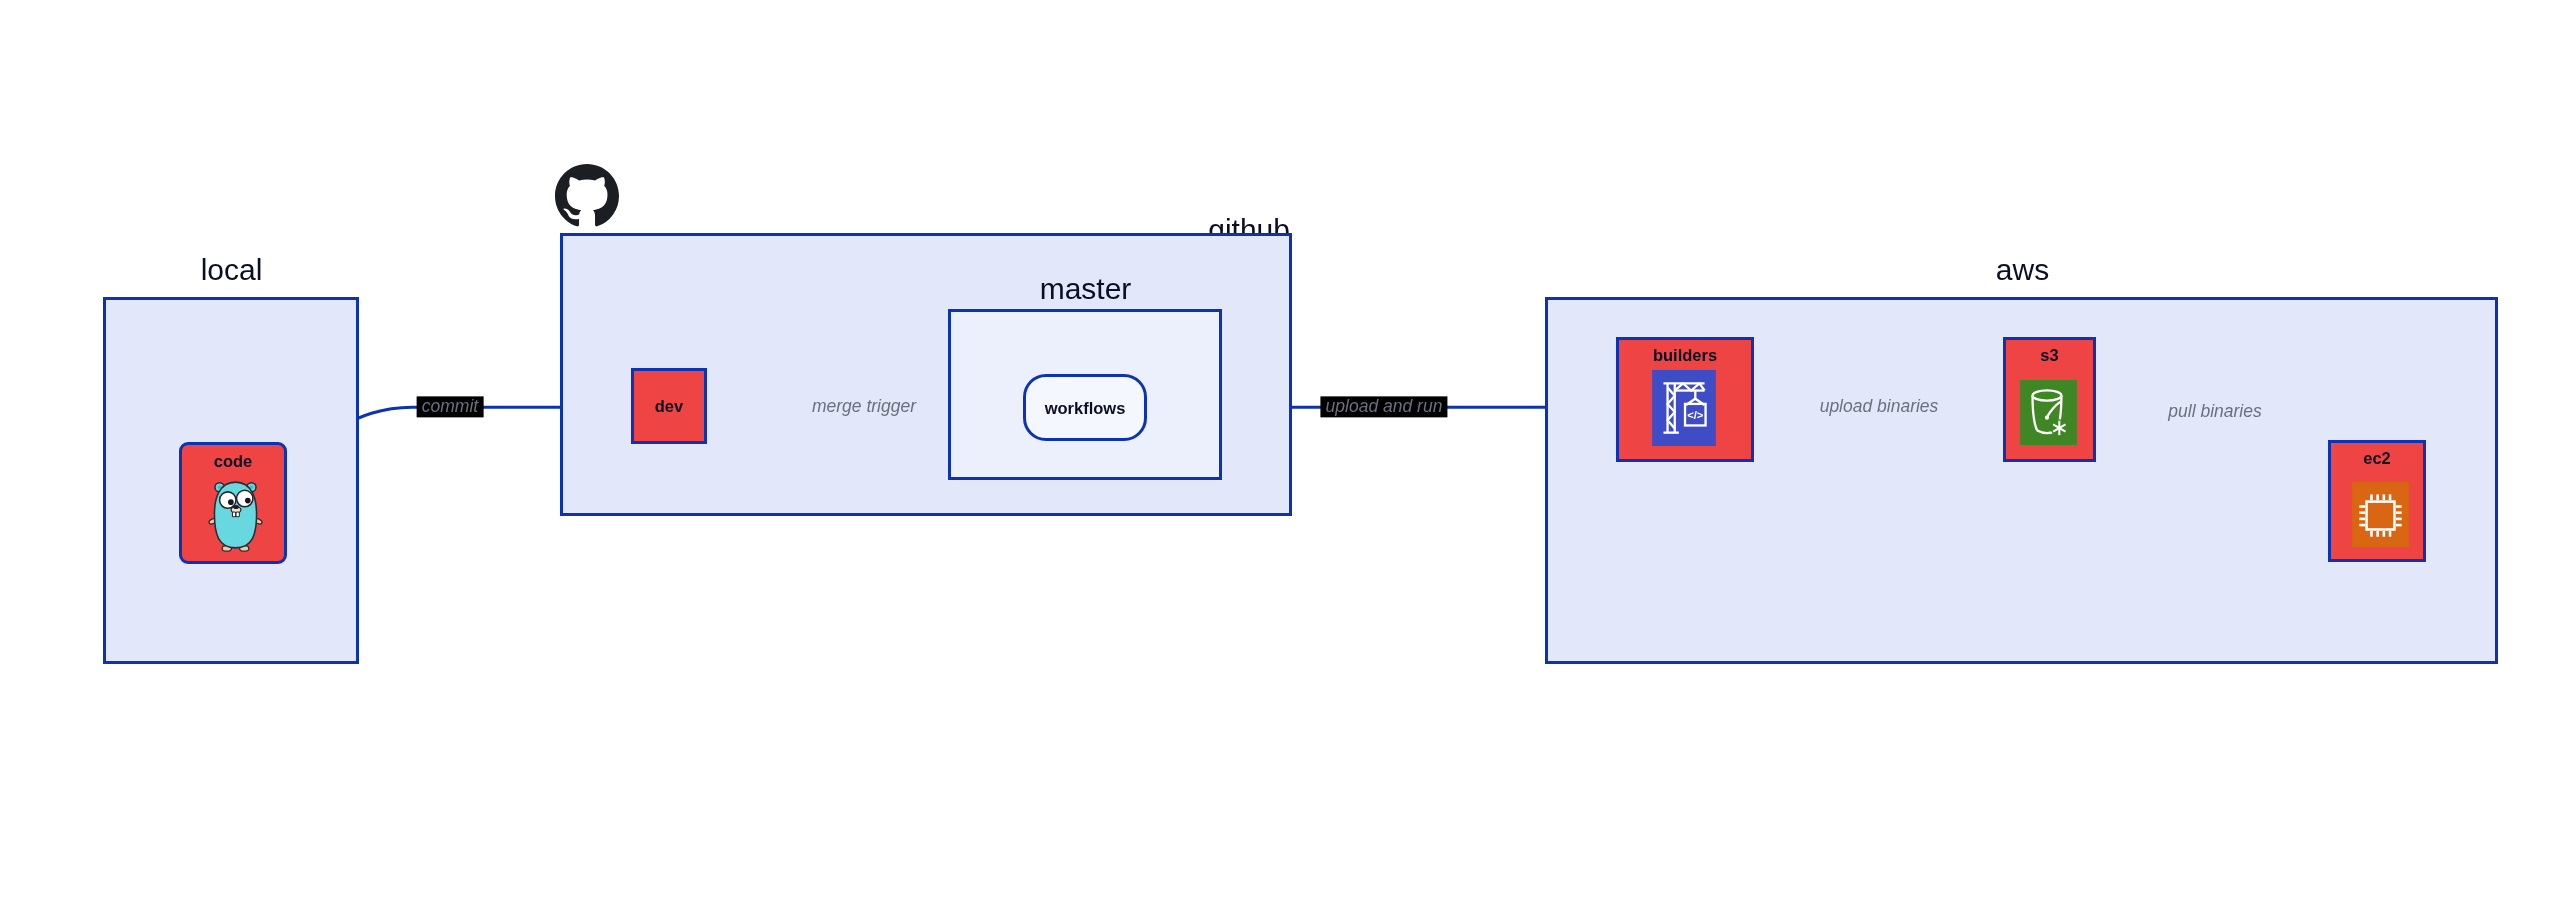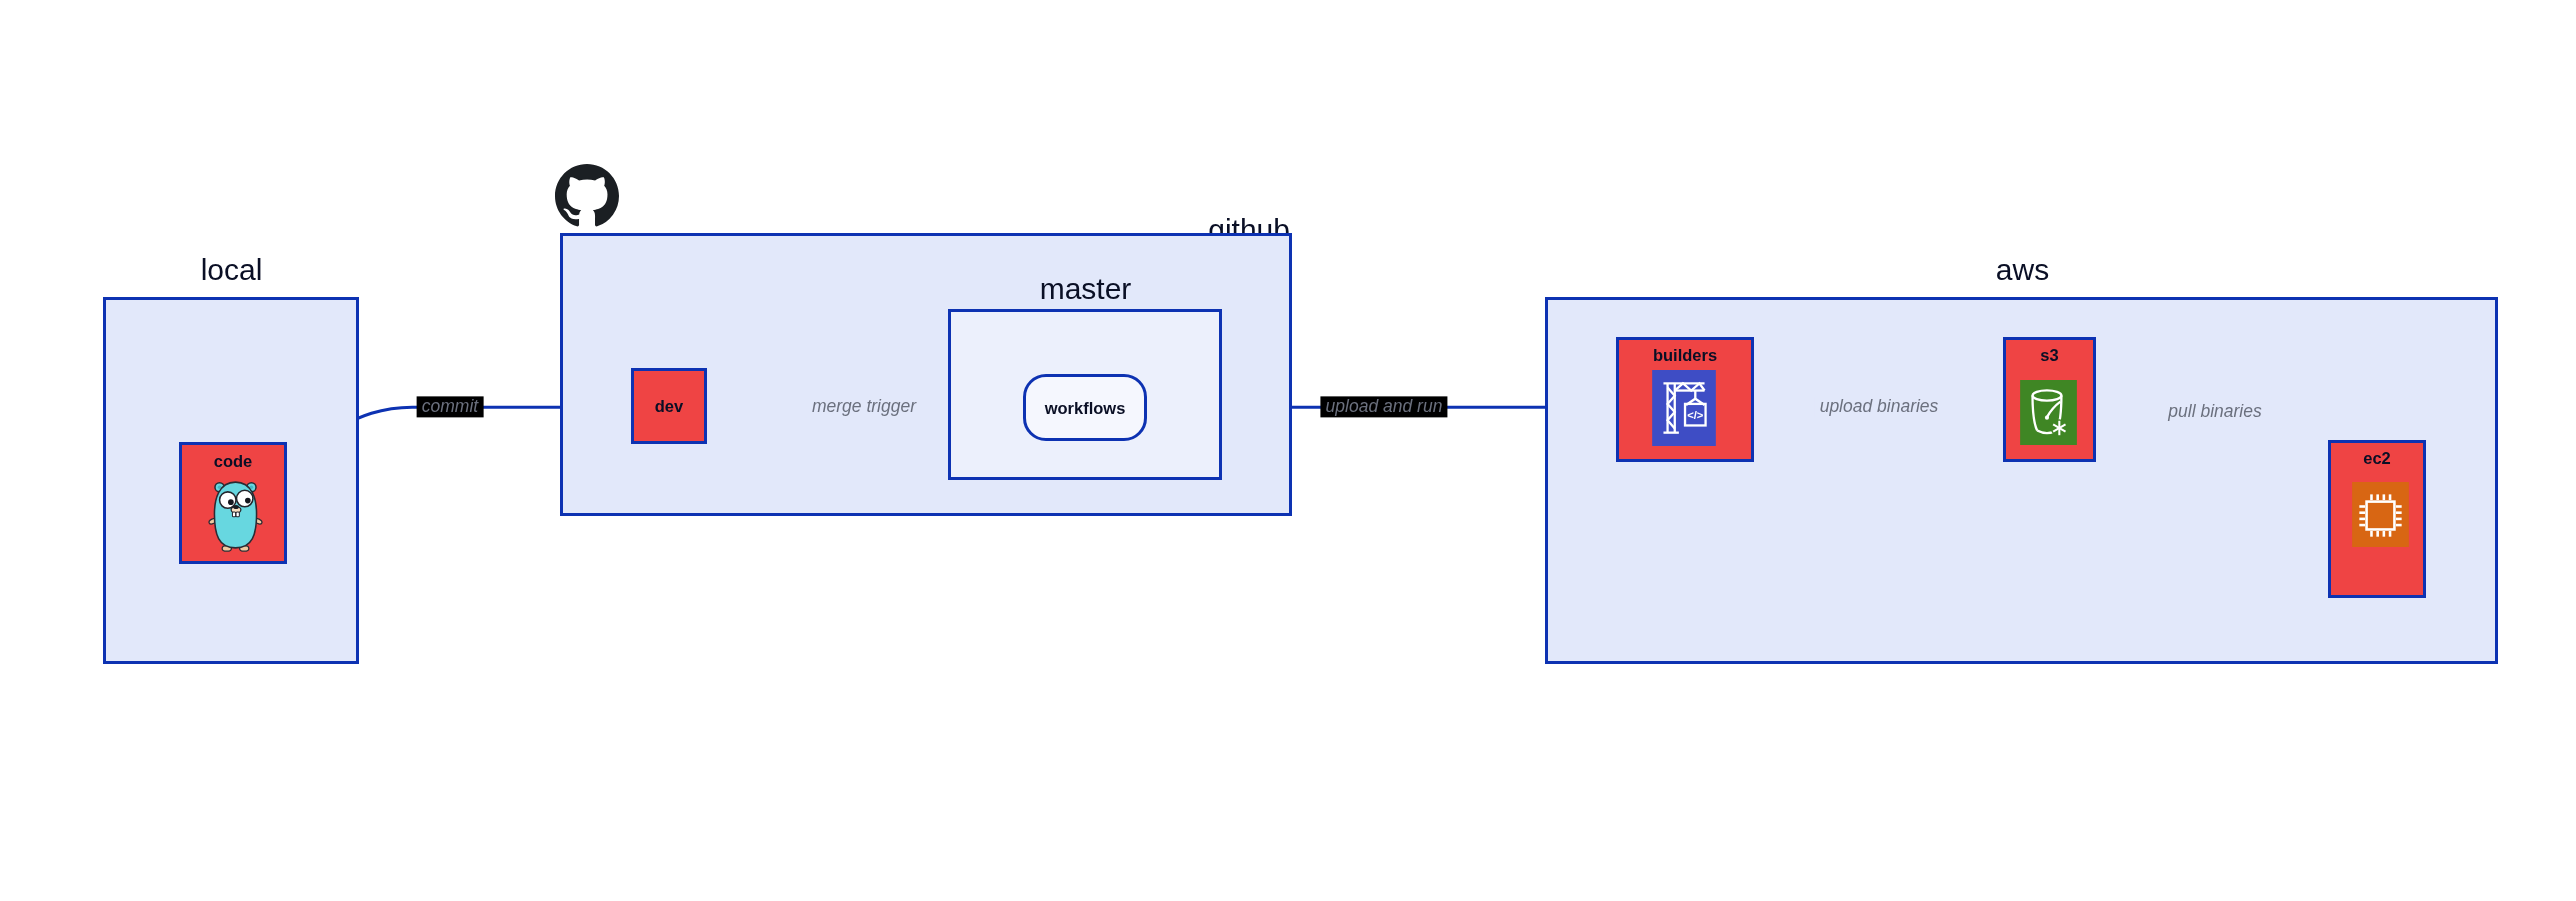--- a/index.html
+++ b/index.html
@@ -93,21 +93,21 @@
     <path d="M 558 868 C 660 838 700 790 800 790 L 1218 790" fill="none" stroke="#0D32B2" stroke-width="6" marker-end="url(#arrow)"></path>
     <path d="M 1373 790 L 1979 790" fill="none" stroke="#0D32B2" stroke-width="6" marker-end="url(#arrow)"></path>
     <path d="M 2227 790 L 3129 790" fill="none" stroke="#0D32B2" stroke-width="6" marker-end="url(#arrow)"></path>
     <path d="M 3404 790 L 3881 790" fill="none" stroke="#0D32B2" stroke-width="6" marker-end="url(#arrow)"></path>
     <path d="M 4068 794 C 4200 840 4340 846 4508 924" fill="none" stroke="#0D32B2" stroke-width="6" marker-end="url(#arrow)"></path>
   </svg>
 
   <div class="container-label" style="left:154px;top:253px;width:155px;text-align:center;">local</div>
   <div class="container" style="left:103px;top:297px;width:256px;height:367px;"></div>
 
-  <div class="node" style="left:179px;top:442px;width:108px;height:122px;">
+  <div class="node" style="left:179px;top:442px;width:108px;height:122px;border-radius:9px;">
     <div class="node-label" style="top:7.2px;">code</div>
     <div class="node-icon" style="left:23px;top:32px;">
       <svg width="61" height="76" viewBox="0 0 118 148">
         <circle cx="28" cy="20" r="9" fill="#67D7E0" stroke="#2B2B33" stroke-width="3"></circle>
         <circle cx="90" cy="20" r="9" fill="#67D7E0" stroke="#2B2B33" stroke-width="3"></circle>
         <circle cx="28" cy="20" r="3.5" fill="#45B8C4"></circle>
         <circle cx="90" cy="20" r="3.5" fill="#45B8C4"></circle>
         <ellipse cx="15" cy="86" rx="8" ry="4.5" fill="#EFC9A0" stroke="#2B2B33" stroke-width="2.5" transform="rotate(-25 15 86)"></ellipse>
         <ellipse cx="103" cy="86" rx="8" ry="4.5" fill="#EFC9A0" stroke="#2B2B33" stroke-width="2.5" transform="rotate(25 103 86)"></ellipse>
         <ellipse cx="42" cy="139" rx="9" ry="5.5" fill="#EFC9A0" stroke="#2B2B33" stroke-width="2.5"></ellipse>
@@ -185,21 +185,21 @@
         <circle cx="76" cy="93" r="17" fill="#3F8624"></circle>
         <g stroke="#ffffff" stroke-width="4" fill="none">
           <line x1="76" y1="79" x2="76" y2="107"></line>
           <line x1="64" y1="86" x2="88" y2="100"></line>
           <line x1="64" y1="100" x2="88" y2="86"></line>
         </g>
       </svg>
     </div>
   </div>
 
-  <div class="node" style="left:2328px;top:440px;width:98px;height:158px;">
+  <div class="node" style="left:2328px;top:440px;width:98px;height:122px;">
     <div class="node-label" style="top:6.2px;">ec2</div>
     <div class="node-icon" style="left:20.6px;top:39px;">
       <svg width="57" height="65" viewBox="0 0 110 126">
         <rect x="0" y="0" width="110" height="126" fill="#D86613"></rect>
         <rect x="28" y="38" width="54" height="54" fill="none" stroke="#ffffff" stroke-width="5"></rect>
         <g fill="#ffffff">
           <rect x="35" y="24" width="5" height="11"></rect>
           <rect x="47" y="24" width="5" height="11"></rect>
           <rect x="59" y="24" width="5" height="11"></rect>
           <rect x="71" y="24" width="5" height="11"></rect>

